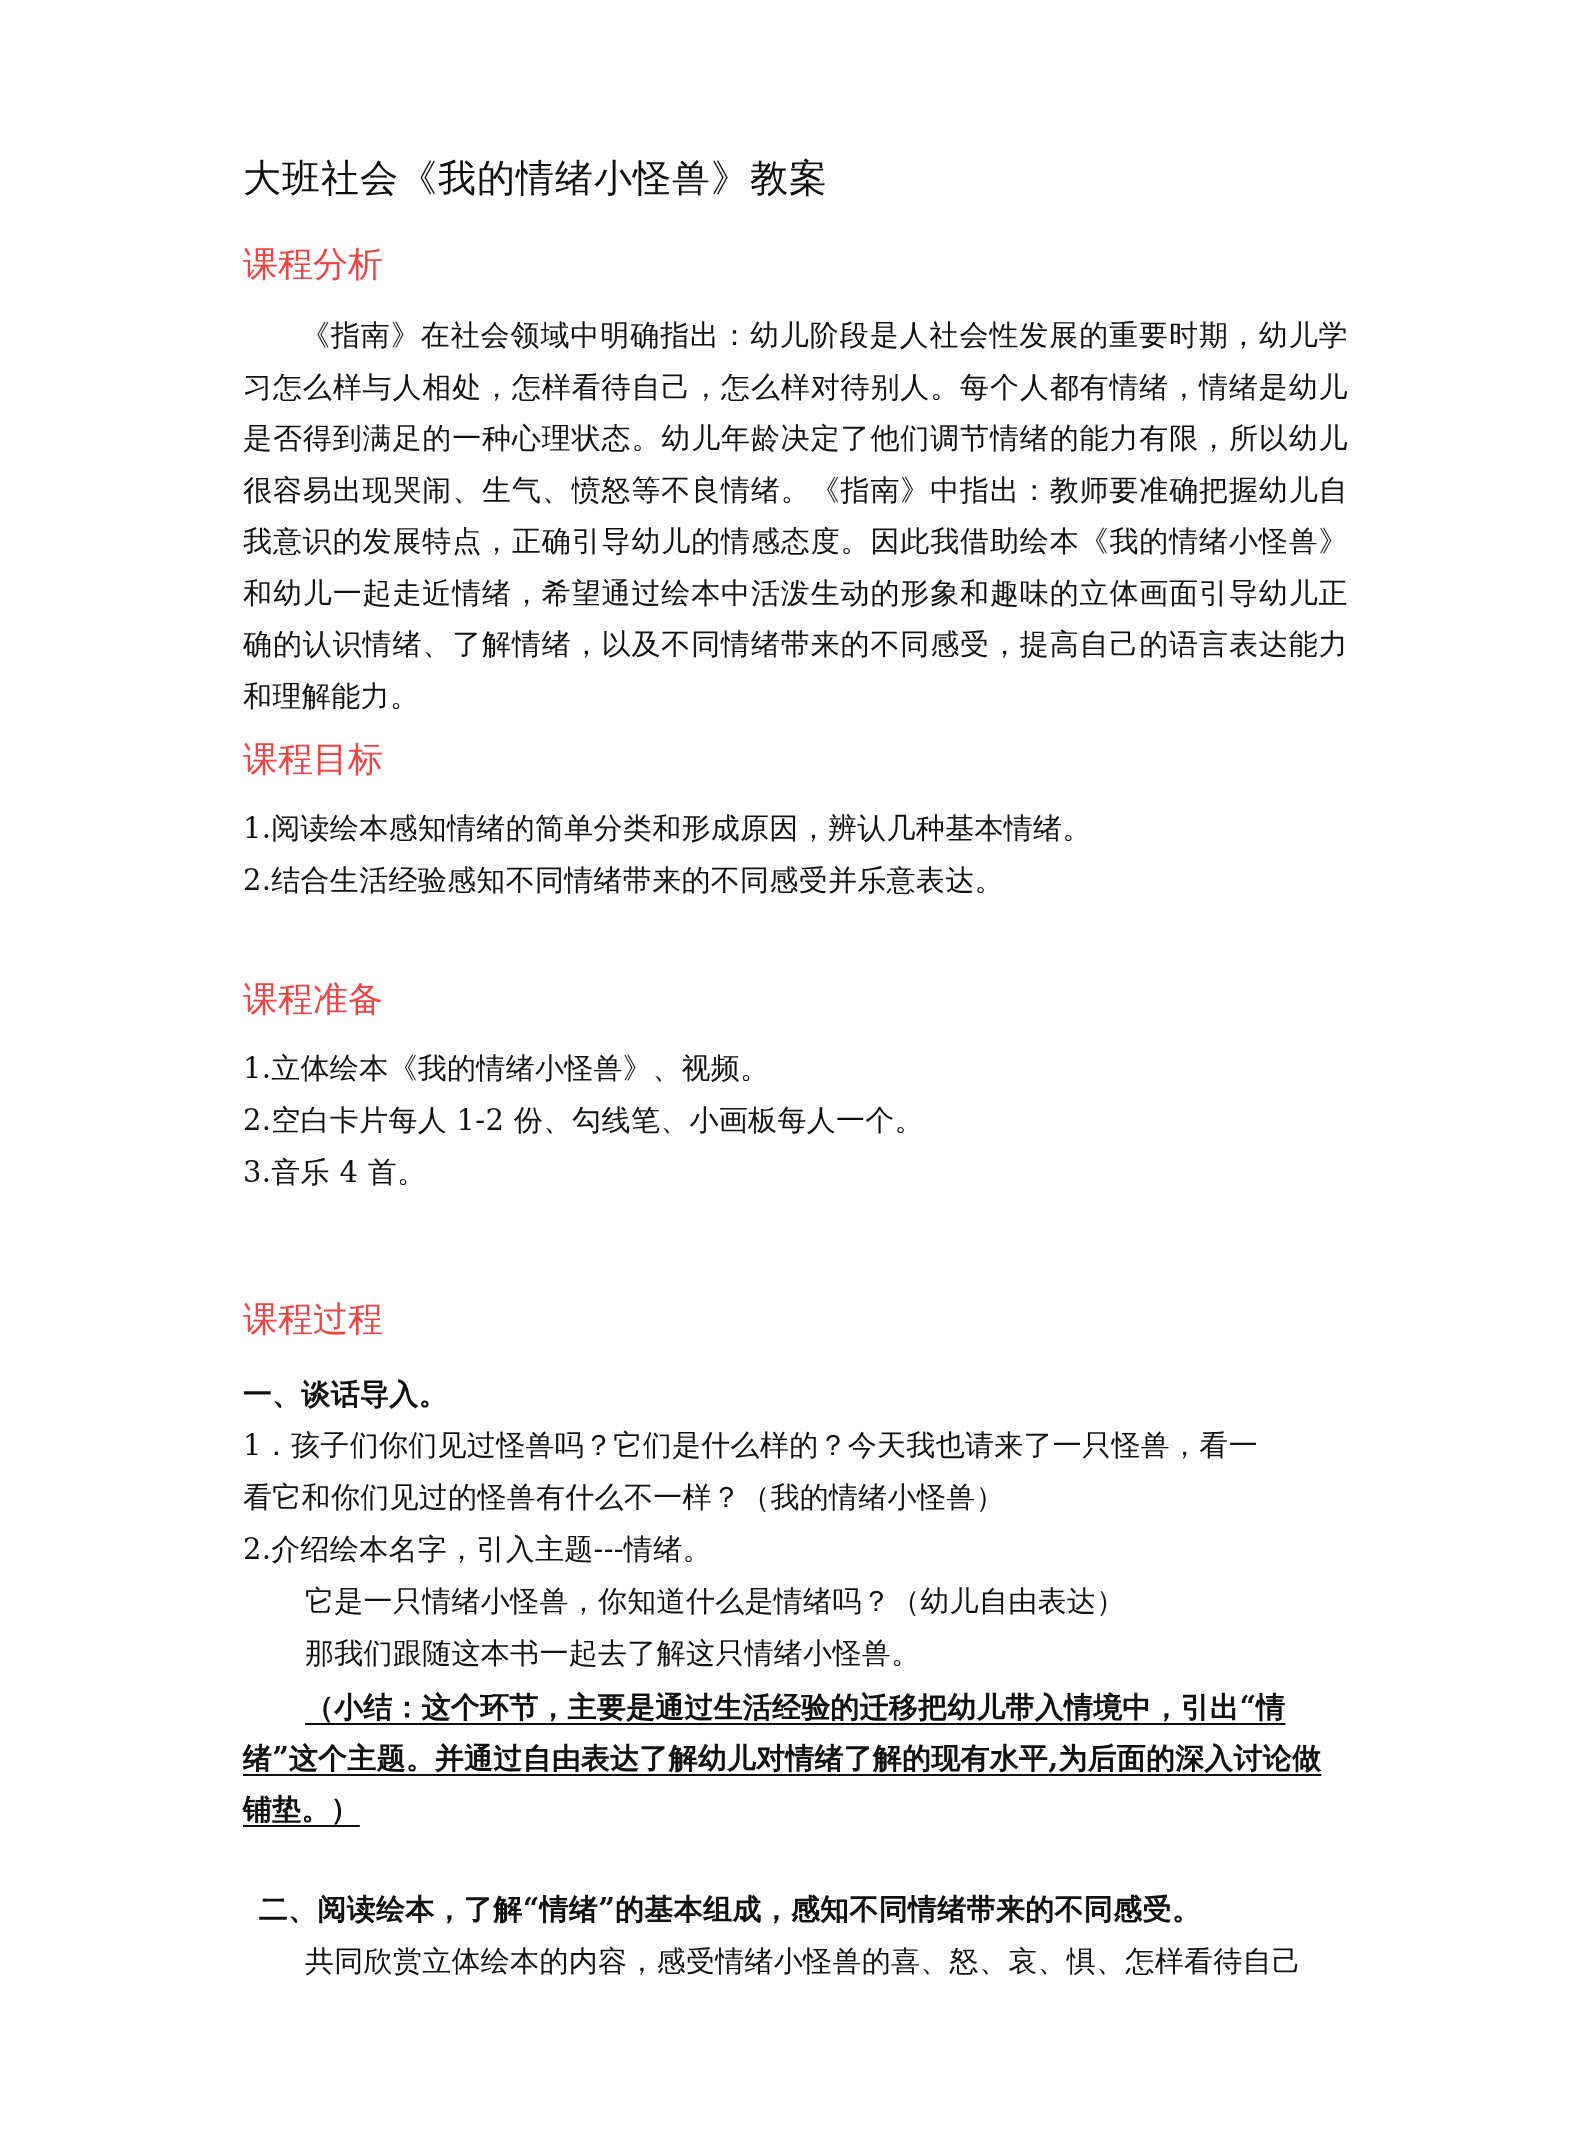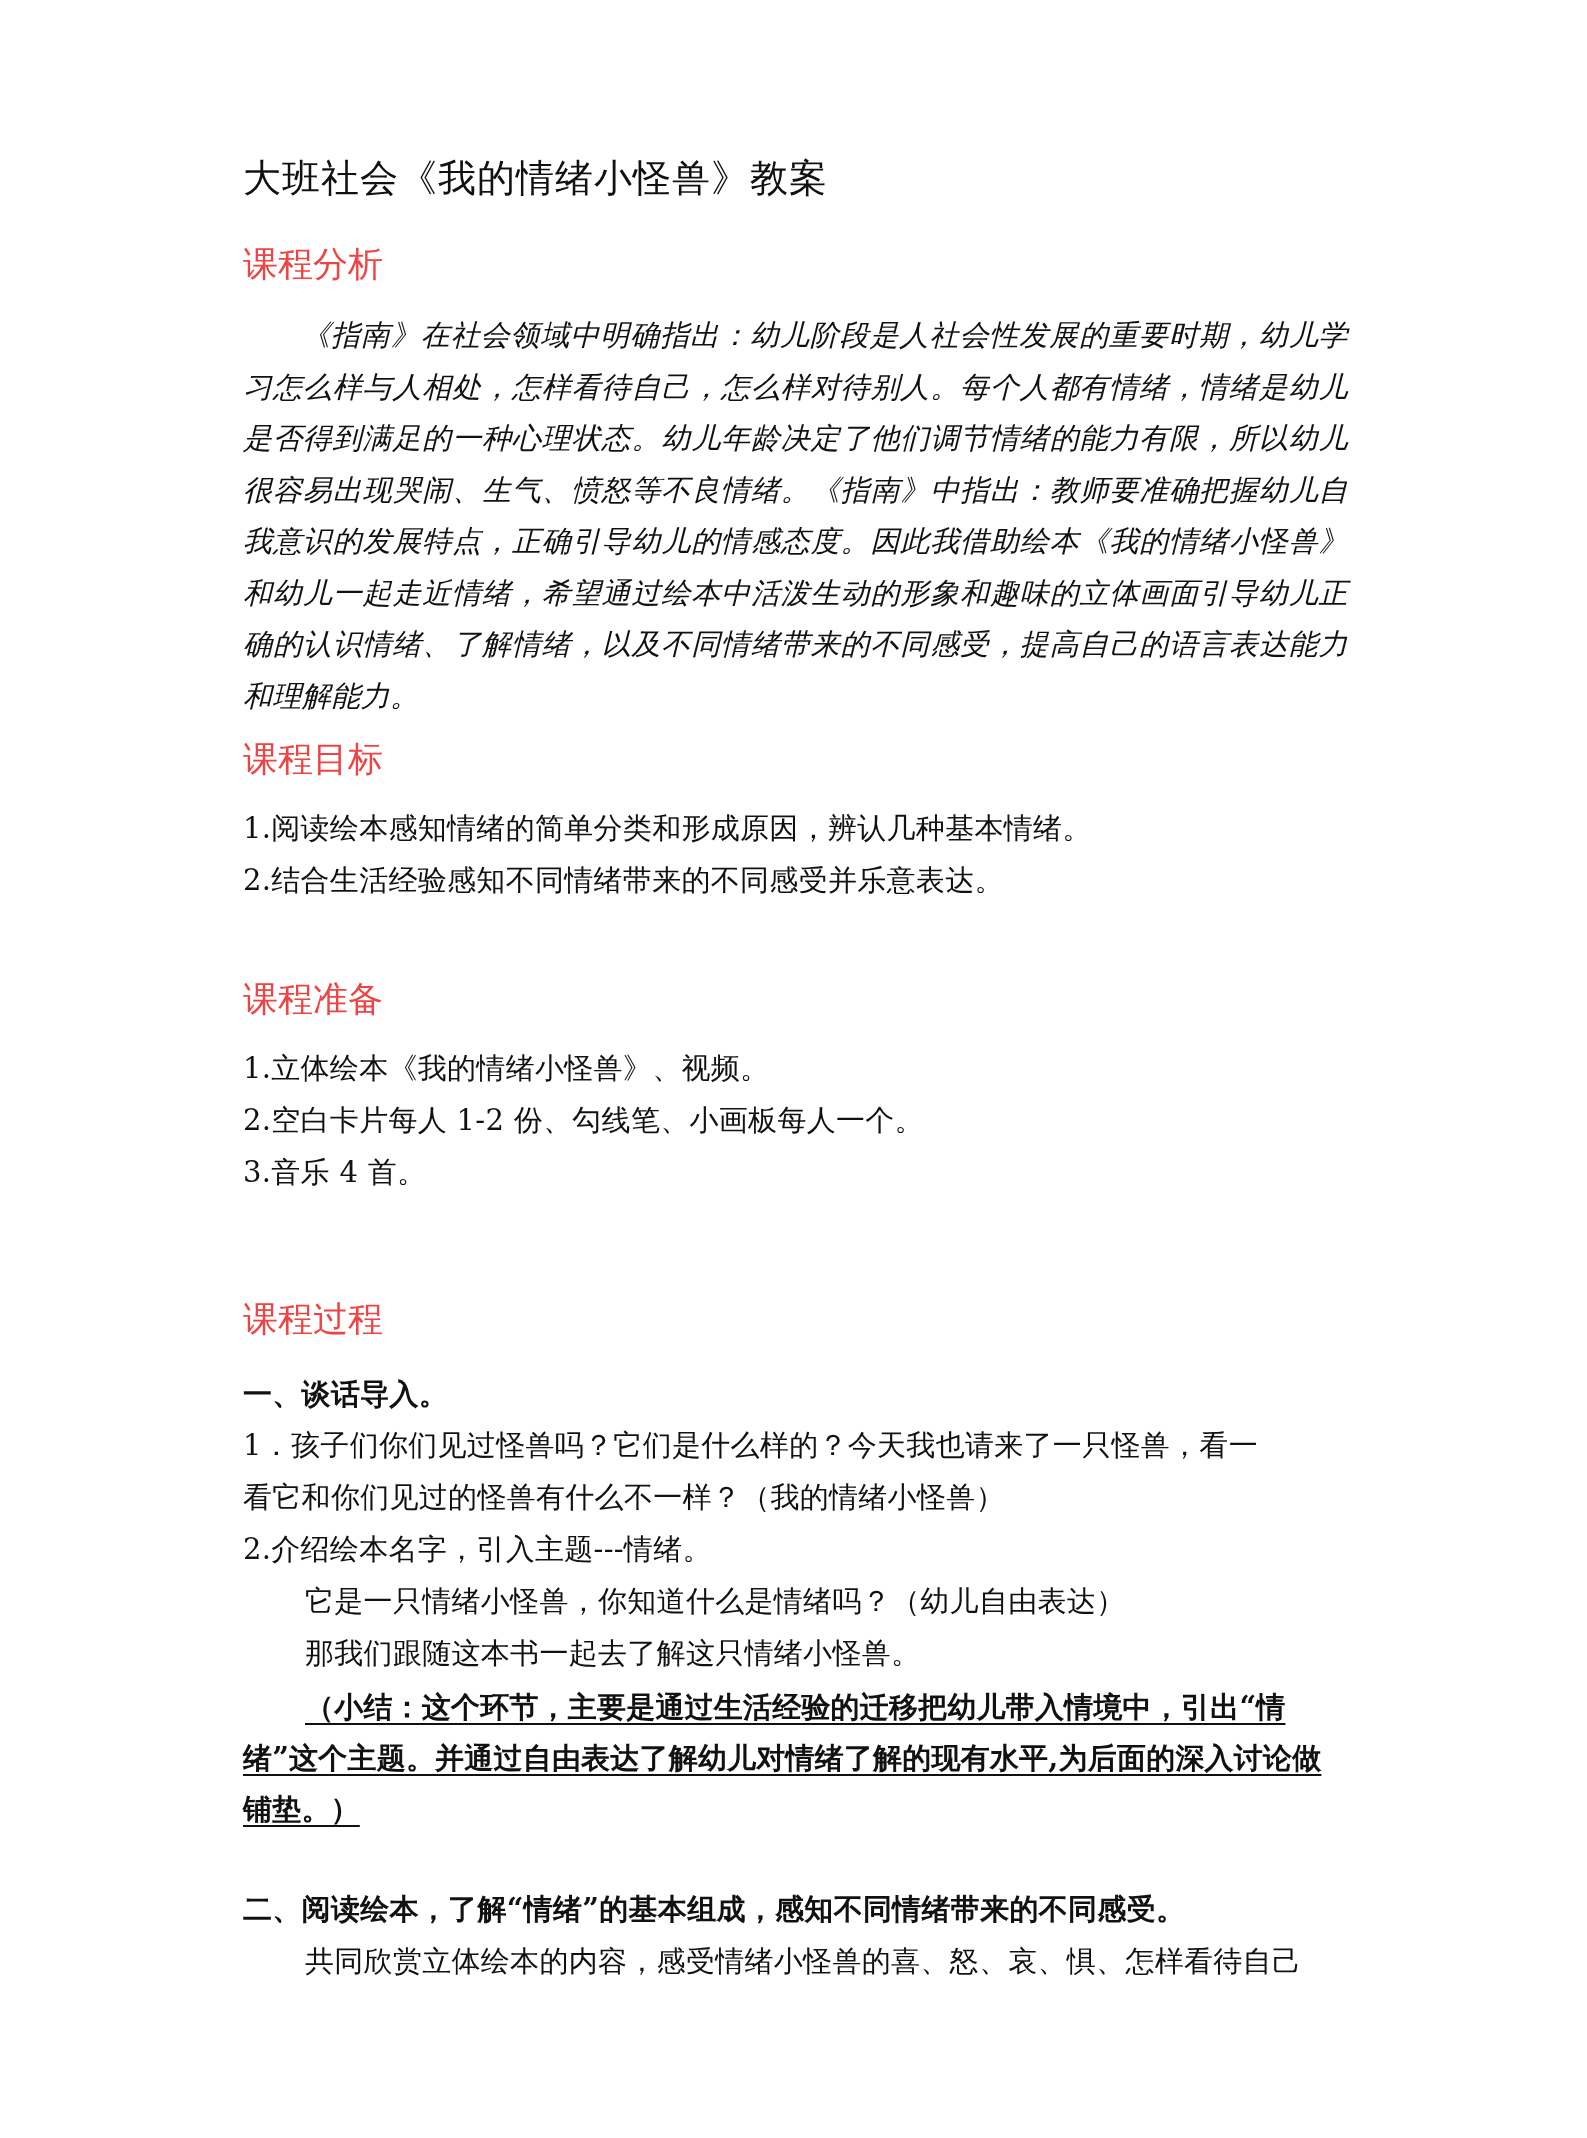--- a/index.html
+++ b/index.html
@@ -74,37 +74,37 @@
   }
 </style>
 </head>
 <body>
 
 <div class="page">
 
   <div class="title">大班社会《我的情绪小怪兽》教案</div>
 
   <div class="h2" style="top:240px;">课程分析</div>
-  <div class="para" style="top:310px;font-style:italic;">《指南》在社会领域中明确指出：幼儿阶段是人社会性发展的重要时期，幼儿学习怎么样与人相处，怎样看待自己，怎么样对待别人。每个人都有情绪，情绪是幼儿是否得到满足的一种心理状态。幼儿年龄决定了他们调节情绪的能力有限，所以幼儿很容易出现哭闹、生气、愤怒等不良情绪。《指南》中指出：教师要准确把握幼儿自我意识的发展特点，正确引导幼儿的情感态度。因此我借助绘本《我的情绪小怪兽》和幼儿一起走近情绪，希望通过绘本中活泼生动的形象和趣味的立体画面引导幼儿正确的认识情绪、了解情绪，以及不同情绪带来的不同感受，提高自己的语言表达能力和理解能力。</div>
+  <div class="para" style="top:310px;">《指南》在社会领域中明确指出：幼儿阶段是人社会性发展的重要时期，幼儿学习怎么样与人相处，怎样看待自己，怎么样对待别人。每个人都有情绪，情绪是幼儿是否得到满足的一种心理状态。幼儿年龄决定了他们调节情绪的能力有限，所以幼儿很容易出现哭闹、生气、愤怒等不良情绪。《指南》中指出：教师要准确把握幼儿自我意识的发展特点，正确引导幼儿的情感态度。因此我借助绘本《我的情绪小怪兽》和幼儿一起走近情绪，希望通过绘本中活泼生动的形象和趣味的立体画面引导幼儿正确的认识情绪、了解情绪，以及不同情绪带来的不同感受，提高自己的语言表达能力和理解能力。</div>
 
   <div class="h2" style="top:735px;">课程目标</div>
   <div class="body-line" style="top:808px;">1.阅读绘本感知情绪的简单分类和形成原因，辨认几种基本情绪。</div>
   <div class="body-line" style="top:860px;">2.结合生活经验感知不同情绪带来的不同感受并乐意表达。</div>
 
   <div class="h2" style="top:975px;">课程准备</div>
   <div class="body-line" style="top:1048px;">1.立体绘本《我的情绪小怪兽》、视频。</div>
   <div class="body-line" style="top:1100px;">2.空白卡片每人 1-2 份、勾线笔、小画板每人一个。</div>
   <div class="body-line" style="top:1152px;">3.音乐 4 首。</div>
 
   <div class="h2" style="top:1295px;">课程过程</div>
 
   <div class="body-line bold" style="top:1374px;">一、谈话导入。</div>
   <div class="body-line" style="top:1425px;">1．孩子们你们见过怪兽吗？它们是什么样的？今天我也请来了一只怪兽，看一</div>
   <div class="body-line" style="top:1477px;">看它和你们见过的怪兽有什么不一样？（我的情绪小怪兽）</div>
   <div class="body-line" style="top:1529px;">2.介绍绘本名字，引入主题---情绪。</div>
   <div class="body-line indent" style="top:1581px;">它是一只情绪小怪兽，你知道什么是情绪吗？（幼儿自由表达）</div>
   <div class="body-line indent" style="top:1633px;">那我们跟随这本书一起去了解这只情绪小怪兽。</div>
   <div class="summary" style="top:1682px;">（小结：这个环节，主要是通过生活经验的迁移把幼儿带入情境中，引出“情绪”这个主题。并通过自由表达了解幼儿对情绪了解的现有水平,为后面的深入讨论做铺垫。）</div>
 
-  <div class="body-line bold" style="top:1889px;">二、阅读绘本，了解“情绪”的基本组成，感知不同情绪带来的不同感受。</div>
+  <div class="body-line bold" style="top:1889px;margin-left:16px;">二、阅读绘本，了解“情绪”的基本组成，感知不同情绪带来的不同感受。</div>
   <div class="body-line indent" style="top:1941px;">共同欣赏立体绘本的内容，感受情绪小怪兽的喜、怒、哀、惧、怎样看待自己</div>
 
 </div>
 
 </body></html>

